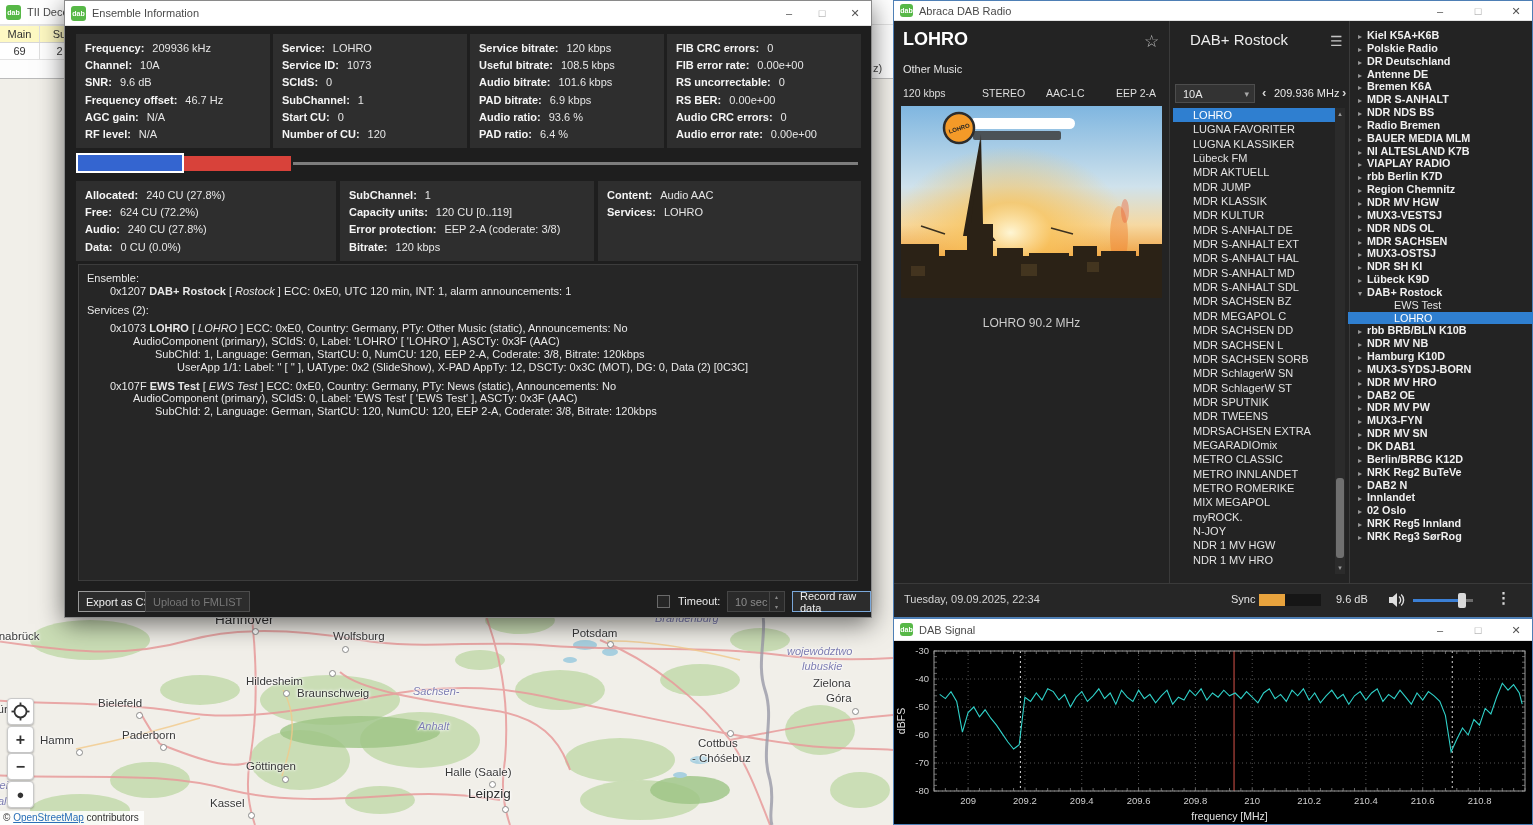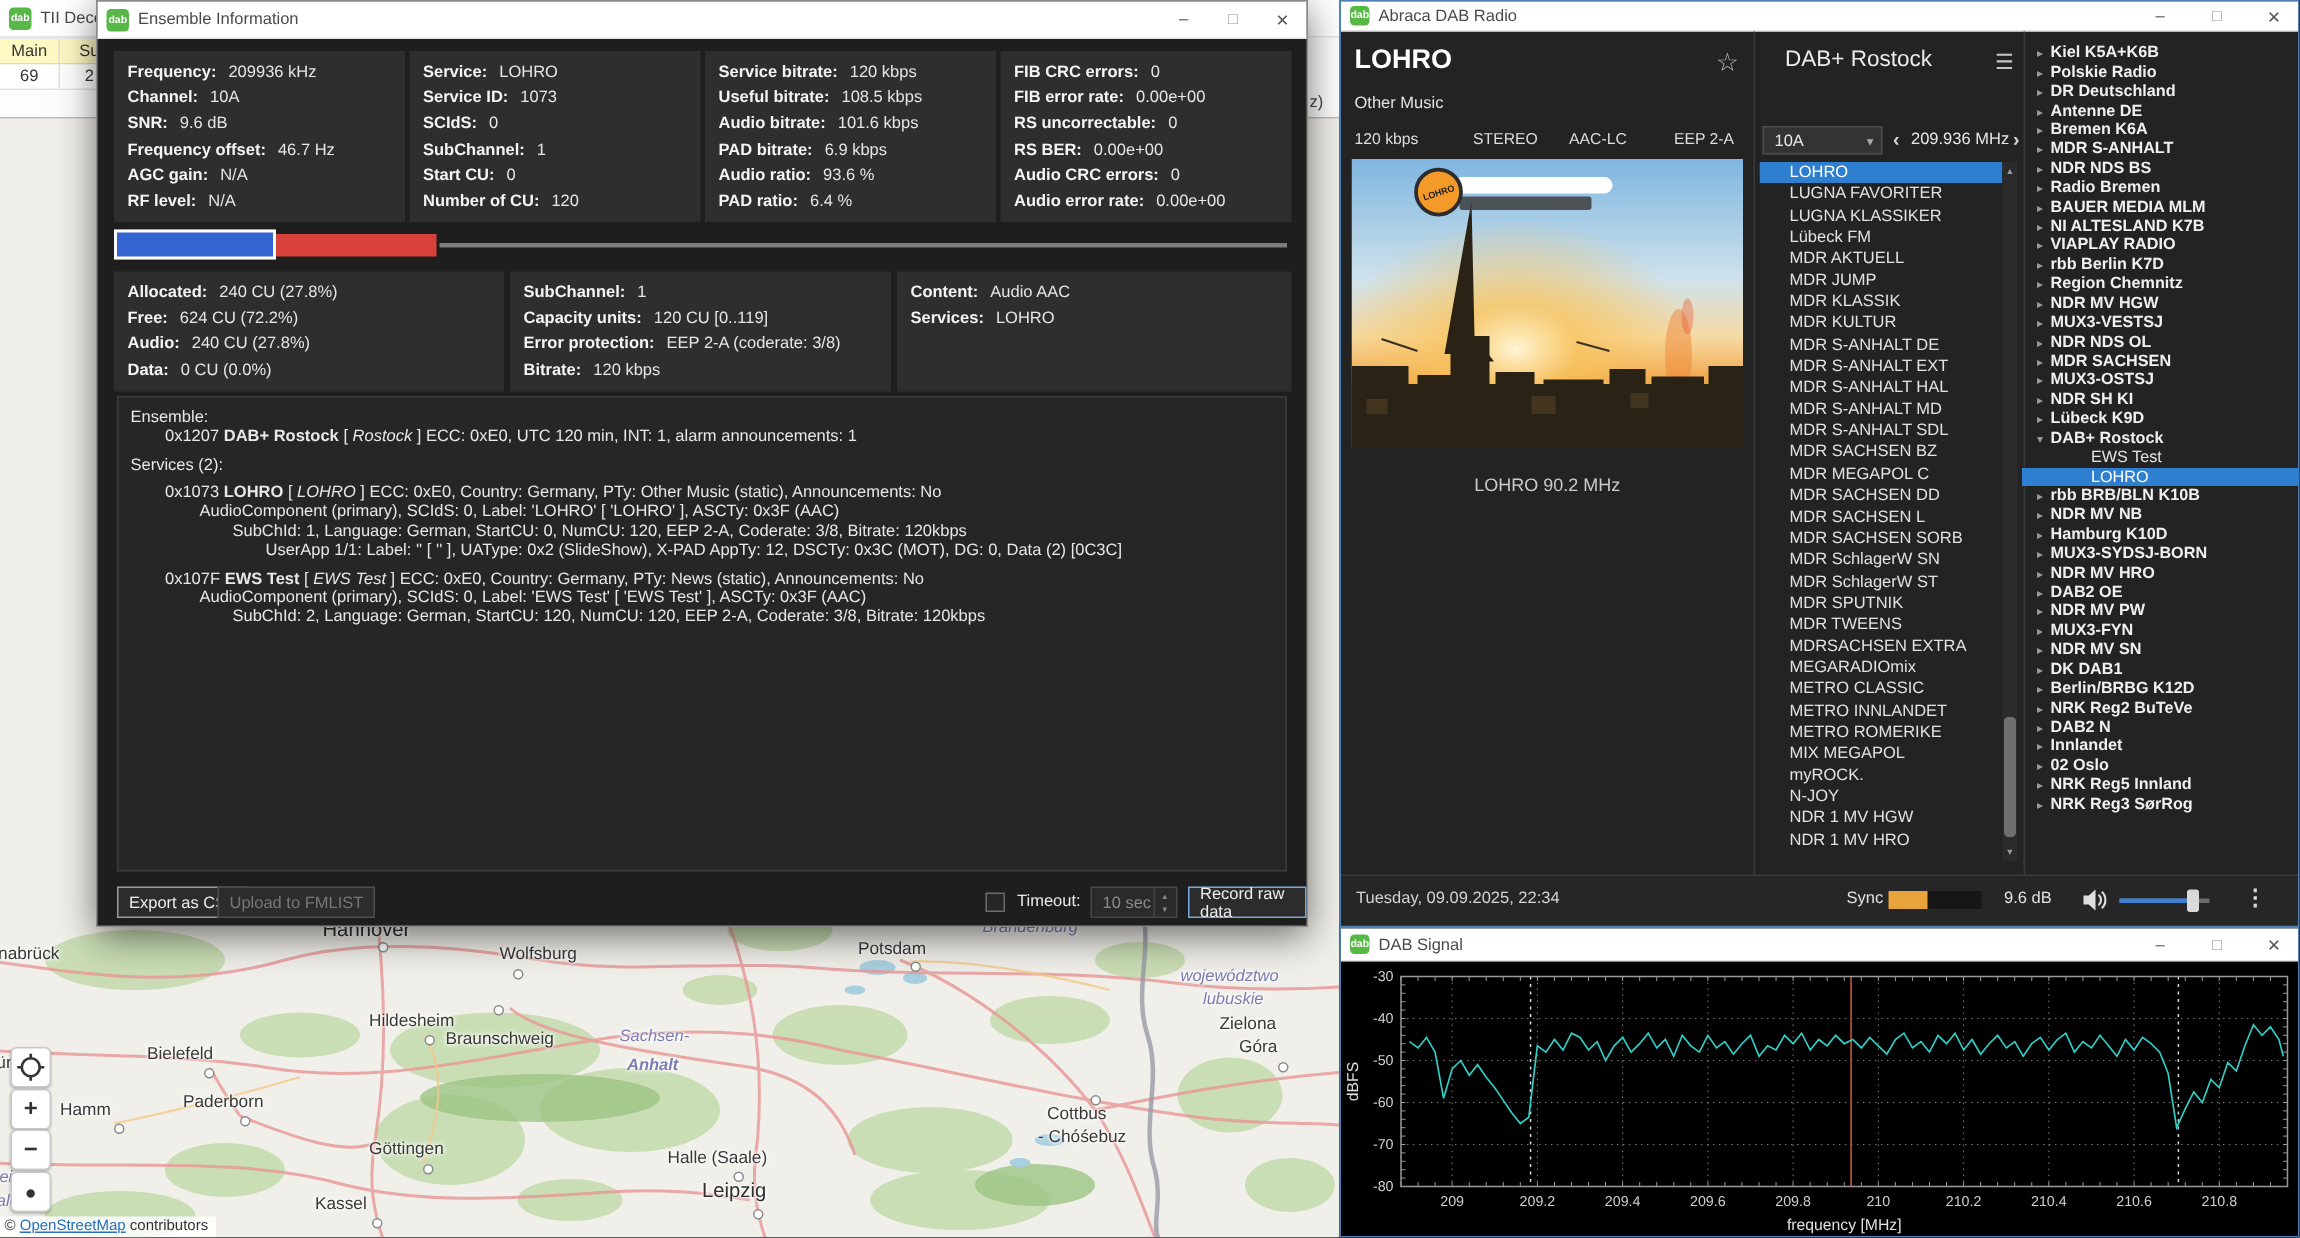--- a/index.html
+++ b/index.html
@@ -185,21 +185,21 @@
         <span class="city-dot" style="left: 489px; top: 781px;"></span>
         <span class="map-label city-lg" style="left: 468px; top: 786px;">Leipzig</span>
         <span class="city-dot" style="left: 502px; top: 806px;"></span>
         <span class="map-label city" style="left: 698px; top: 737px;">Cottbus</span>
         <span class="city-dot" style="left: 727px; top: 730px;"></span>
         <span class="map-label city" style="left: 692px; top: 752px;">- Chóśebuz</span>
         <span class="map-label city" style="left: 813px; top: 677px;">Zielona</span>
         <span class="city-dot" style="left: 852px; top: 708px;"></span>
         <span class="map-label city" style="left: 826px; top: 692px;">Góra</span>
         <span class="map-label region" style="left: 413px; top: 685px;">Sachsen-</span>
-        <span class="map-label region" style="left: 418px; top: 704px; font-weight: bold;">Anhalt</span>
+        <span class="map-label region" style="left: 418px; top: 720px;">Anhalt</span>
         <span class="map-label region" style="left: 655px; top: 612px;">Brandenburg</span>
         <span class="map-label region" style="left: 787px; top: 645px;">województwo</span>
         <span class="map-label region" style="left: 802px; top: 660px;">lubuskie</span>
         <span class="map-label region" style="left: -34px; top: 779px;">Nordrhein-</span>
         <span class="map-label region" style="left: -30px; top: 795px;">Westfalen</span>
       </div>
     <div class="map-btn" style="top:698px;">
       <svg width="19" height="19" viewBox="0 0 19 19">
         <circle cx="9.5" cy="9.5" r="6" fill="none" stroke="#333" stroke-width="1.8"></circle>
         <line x1="9.5" y1="0.5" x2="9.5" y2="4" stroke="#333" stroke-width="1.8"></line>

